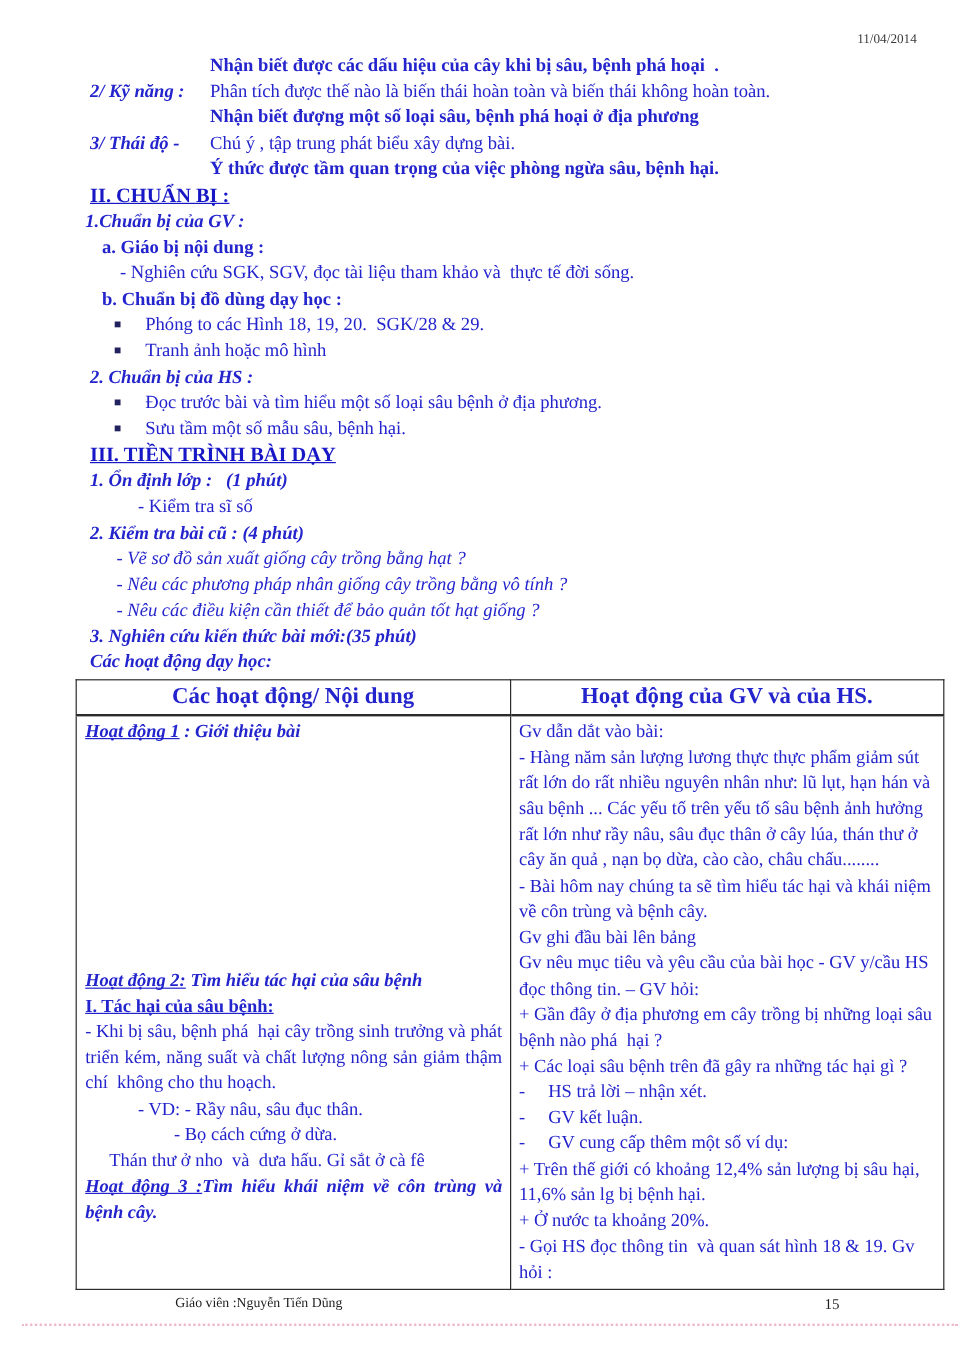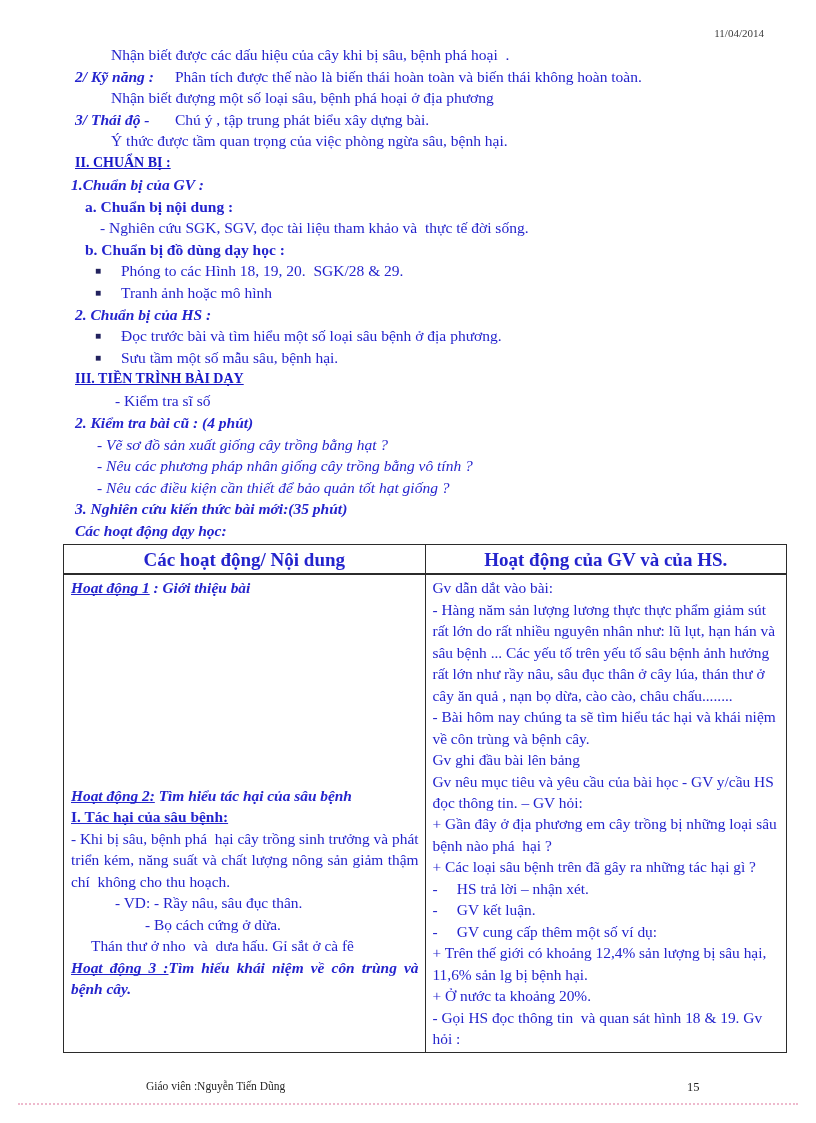--- a/index.html
+++ b/index.html
@@ -10,23 +10,23 @@
   .date {
     position:absolute; top:27px; right:52px; color:#3b3b3b; font-size:11px;
   }
   .content {
     position:absolute; left:63px; top:44px; width:726px;
     font-size:15.5px; line-height:21.6px;
   }
   .l { white-space:pre-wrap; }
   .row { display:flex; }
   .lbl { font-weight:bold; font-style:italic; flex:none; width:100px; margin-left:12px; }
-  .ind { margin-left:48px; }
+  .ind { margin-left:112px;font-weight:bold; }
   .h-sec {
-    font-weight:bold; font-size:14px; margin-left:12px; color:#1717c6;
+    font-weight:bold; font-size:17px; margin-left:12px; color:#1717c6;
     text-decoration:underline; text-decoration-skip-ink:none; line-height:22px;
   }
   .bi { font-weight:bold; font-style:italic; }
   .b  { font-weight:bold; }
   .i  { font-style:italic; }
   .m8  { margin-left:8px; }
   .m12 { margin-left:12px; }
   .m22 { margin-left:22px; }
   .m34 { margin-left:34px; }
   .m37 { margin-left:37px; }
@@ -82,21 +82,21 @@
 
   <div class="row">
     <span class="lbl">3/ Thái độ -</span>
     <span class="l">Chú ý , tập trung phát biểu xây dựng bài.</span>
   </div>
   <div class="l ind">Ý thức được tầm quan trọng của việc phòng ngừa sâu, bệnh hại.</div>
 
   <div class="h-sec">II. CHUẨN BỊ :</div>
 
   <div class="l bi m8">1.Chuẩn bị của GV :</div>
-  <div class="l b m22">a. Chuẩn bị nội dung :</div>
+  <div class="l b m22">a. Giáo bị nội dung :</div>
   <div class="l m37">- Nghiên cứu SGK, SGV, đọc tài liệu tham khảo và  thực tế đời sống.</div>
   <div class="l b m22">b. Chuẩn bị đồ dùng dạy học :</div>
 
   <div class="bullet-row">
     <span class="sq">■</span>
     <span class="l">Phóng to các Hình 18, 19, 20.  SGK/28 &amp; 29.</span>
   </div>
   <div class="bullet-row">
     <span class="sq">■</span>
     <span class="l">Tranh ảnh hoặc mô hình</span>
@@ -108,20 +108,21 @@
     <span class="sq">■</span>
     <span class="l">Đọc trước bài và tìm hiểu một số loại sâu bệnh ở địa phương.</span>
   </div>
   <div class="bullet-row">
     <span class="sq">■</span>
     <span class="l">Sưu tầm một số mẫu sâu, bệnh hại.</span>
   </div>
 
   <div class="h-sec">III. TIỀN TRÌNH BÀI DẠY</div>
 
+  <div class="l bi m12">1. Ổn định lớp :   (1 phút)</div>
   <div class="l m52">- Kiểm tra sĩ số</div>
   <div class="l bi m12">2. Kiểm tra bài cũ : (4 phút)</div>
   <div class="l i m34">- Vẽ sơ đồ sản xuất giống cây trồng bằng hạt ?</div>
   <div class="l i m34">- Nêu các phương pháp nhân giống cây trồng bằng vô tính ?</div>
   <div class="l i m34">- Nêu các điều kiện cần thiết để bảo quản tốt hạt giống ?</div>
   <div class="l bi m12">3. Nghiên cứu kiến thức bài mới:(35 phút)</div>
   <div class="l bi m12">Các hoạt động dạy học:</div>
 
   <table class="acts">
     <tbody>

